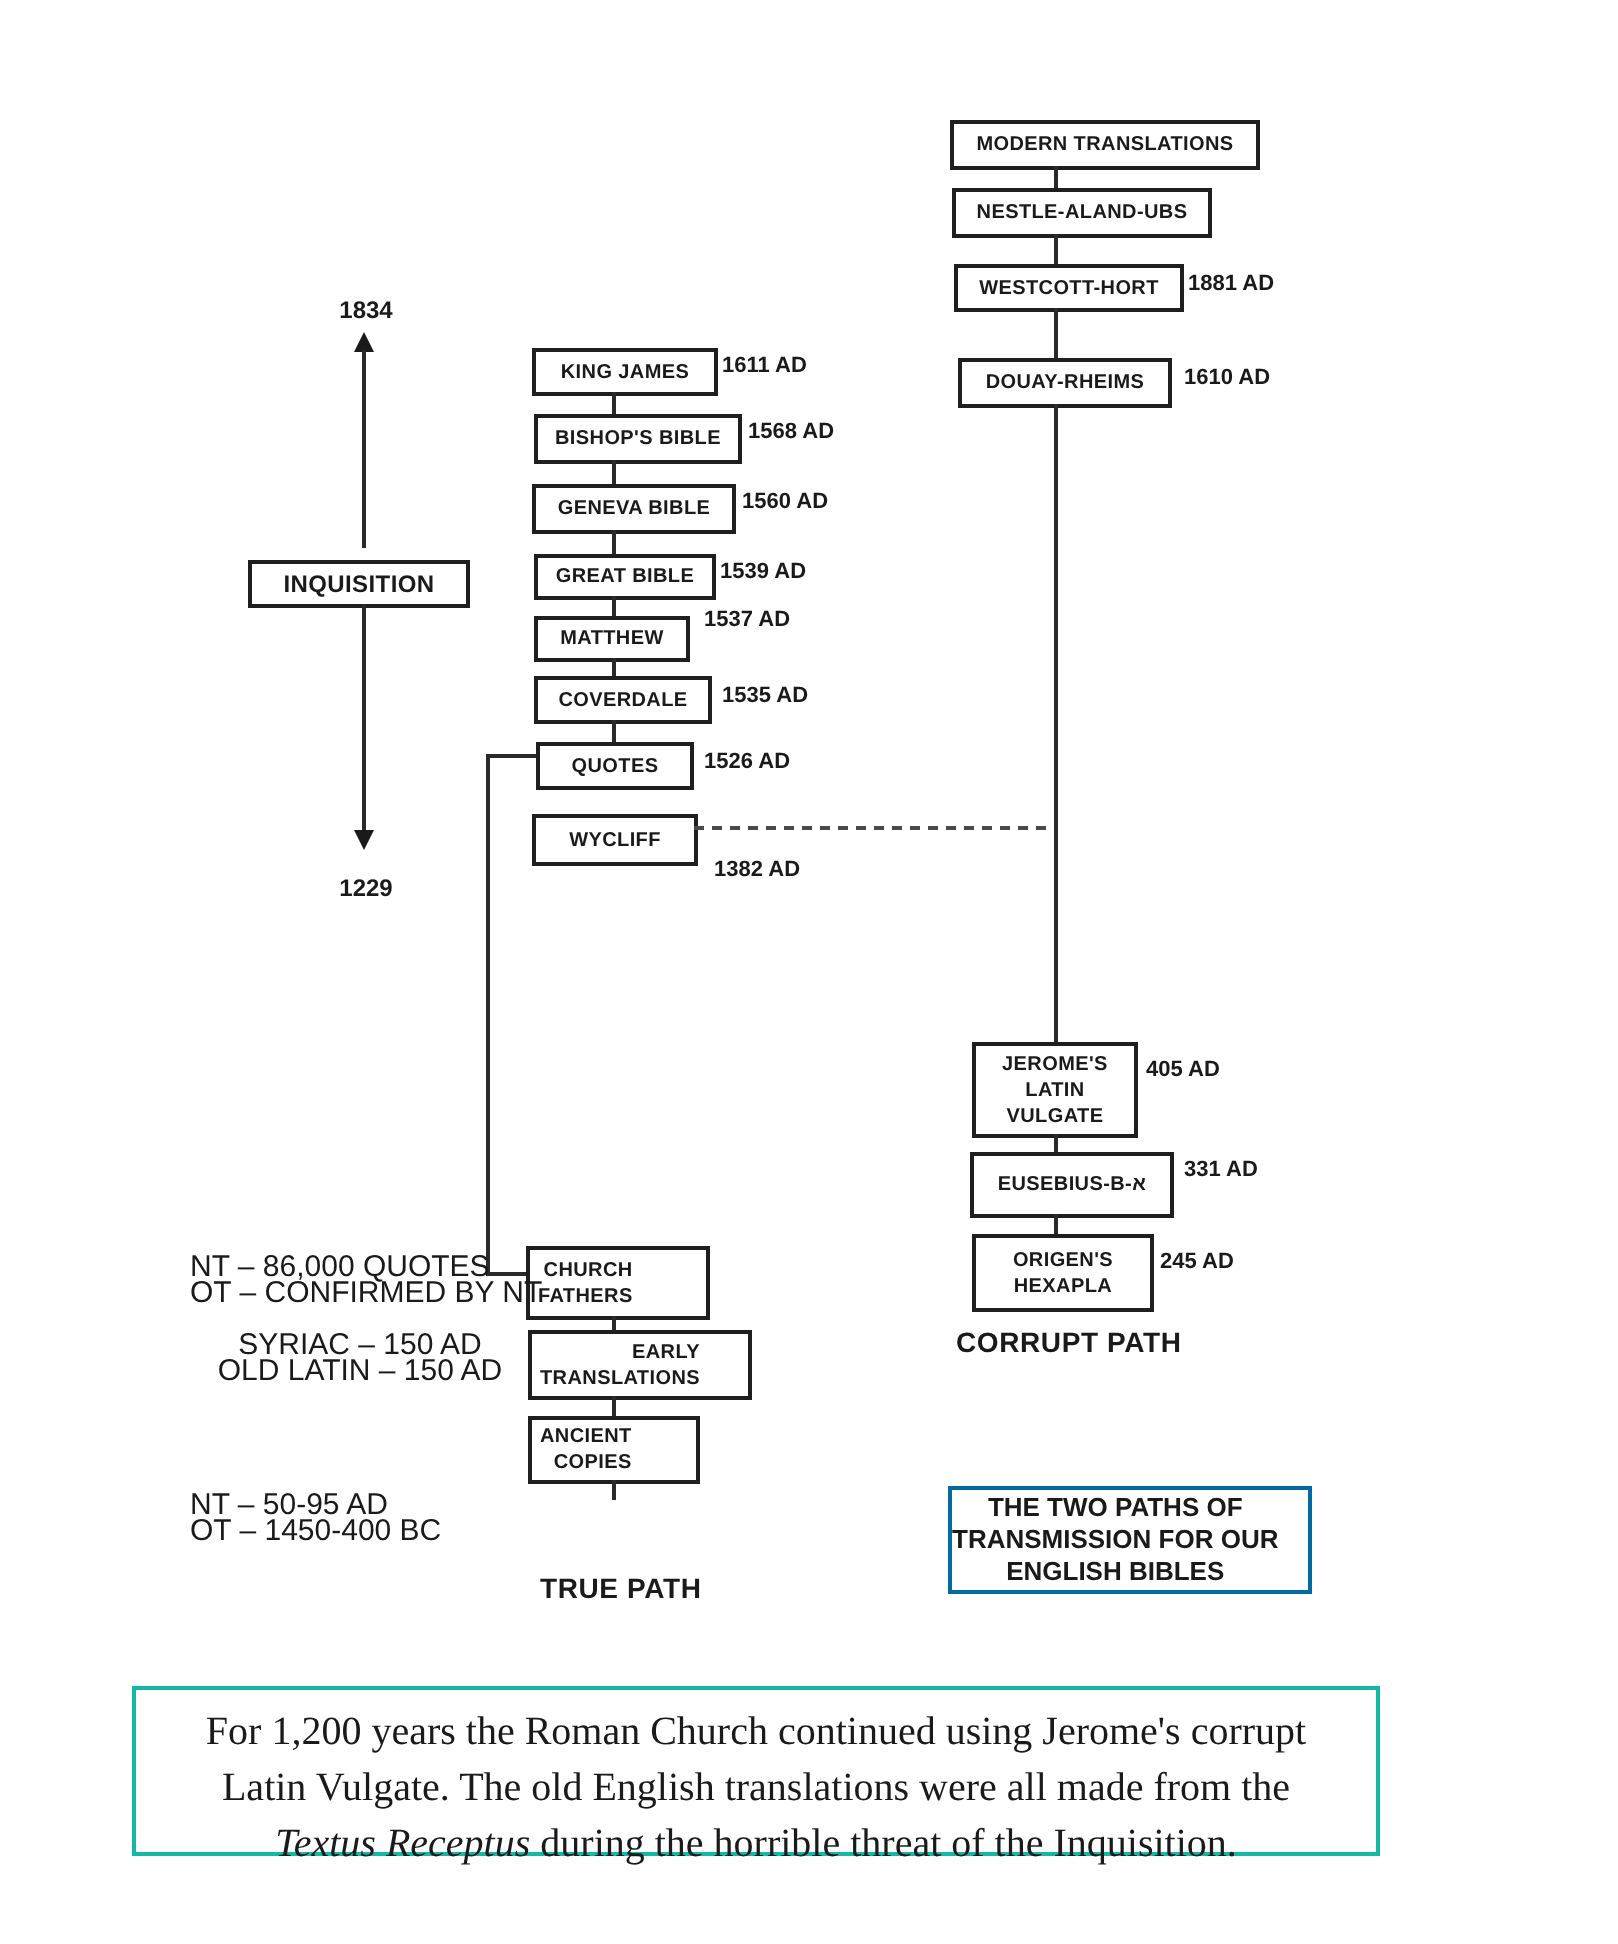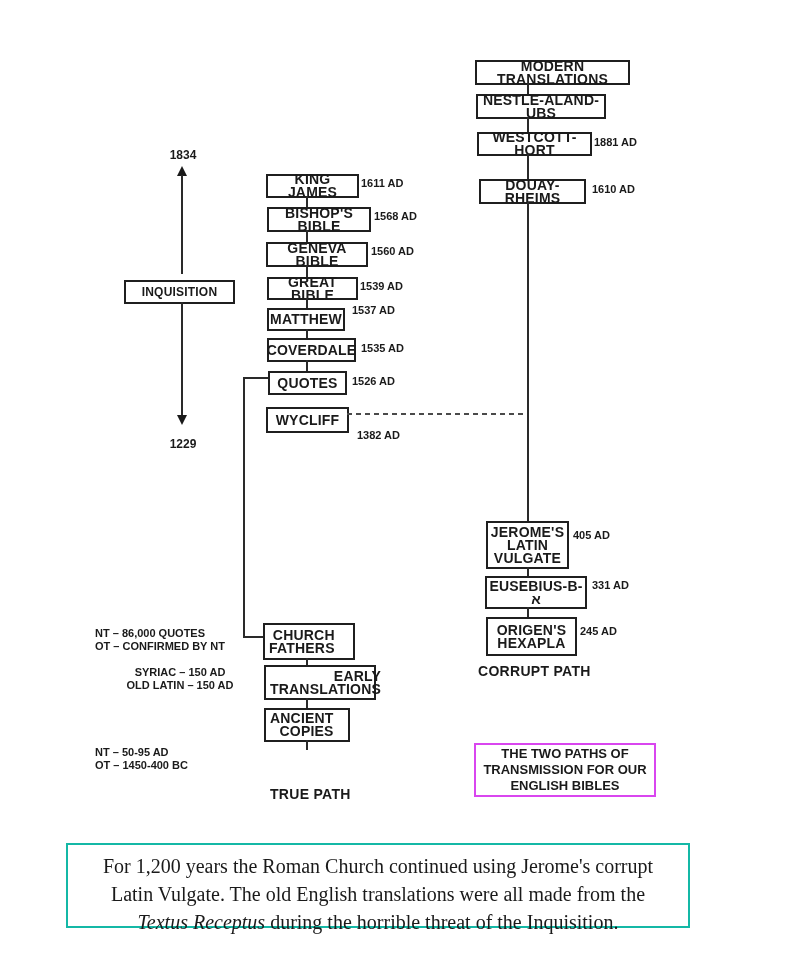--- a/index.html
+++ b/index.html
@@ -1,36 +1,36 @@
 <!DOCTYPE html>
 <html><head>
 <meta charset="utf-8">
 <style>
   html,body{margin:0;padding:0;background:#fff;}
   .canvas{position:relative;width:809px;height:972px;background:#fff;overflow:hidden;
           font-family:"Liberation Sans",sans-serif;color:#1a1a1a;}
   .box{position:absolute;border:2px solid #1f1f1f;background:#fff;display:flex;
        align-items:center;justify-content:center;text-align:center;
-       font-weight:bold;font-size:14px;letter-spacing:.2px;white-space:pre-line;line-height:13px;}
+       font-weight:bold;font-size:10px;letter-spacing:.2px;white-space:pre-line;line-height:13px;}
   .box.left{justify-content:flex-start;text-align:right;padding-left:4px;}
   .date{position:absolute;font-weight:bold;font-size:11px;white-space:nowrap;}
   .year{position:absolute;font-weight:bold;font-size:12px;white-space:nowrap;}
   .vline{position:absolute;width:2px;background:#2a2a2a;}
   .hline{position:absolute;height:2px;background:#2a2a2a;}
   .dashline{position:absolute;height:2px;
             background:repeating-linear-gradient(90deg,#4a4a4a 0 5px,transparent 5px 9px);}
   .arrhead-up{position:absolute;width:0;height:0;border-left:5px solid transparent;
               border-right:5px solid transparent;border-bottom:10px solid #1a1a1a;}
   .arrhead-down{position:absolute;width:0;height:0;border-left:5px solid transparent;
                 border-right:5px solid transparent;border-top:10px solid #1a1a1a;}
   .pathlabel{position:absolute;font-weight:bold;font-size:14px;letter-spacing:.3px;white-space:nowrap;}
-  .note{position:absolute;font-weight:bold;font-size:11px;line-height:13px;white-space:pre-line;}
+  .note{position:absolute;font-weight:normal;font-size:15px;line-height:13px;white-space:pre-line;}
   .note.center{text-align:center;}
-  .summary{position:absolute;border:2px solid #d946ef;background:#fff;display:flex;
-           align-items:center;justify-content:center;text-align:center;
+  .summary{position:absolute;border:2px solid #0369a1;background:#fff;display:flex;
+           align-items:center;justify-content:flex-start;text-align:center;
            font-weight:bold;font-size:13px;line-height:16px;white-space:pre-line;}
   .caption{position:absolute;border:2px solid #14b8a6;background:#fff;
            font-family:"Liberation Serif",serif;font-size:20px;line-height:28px;
            text-align:center;padding-top:7px;box-sizing:border-box;}
   .caption i{}
 </style>
 </head>
 <body>
 
 <div class="canvas">

